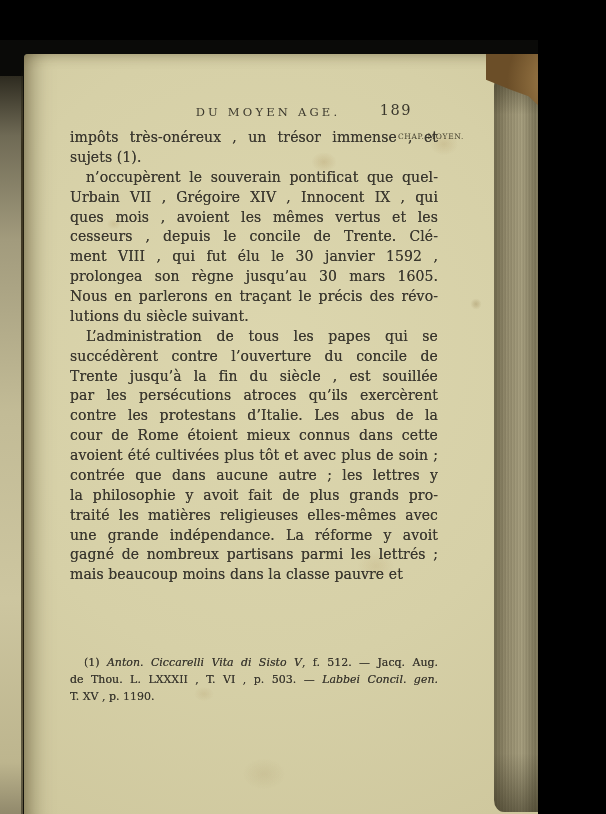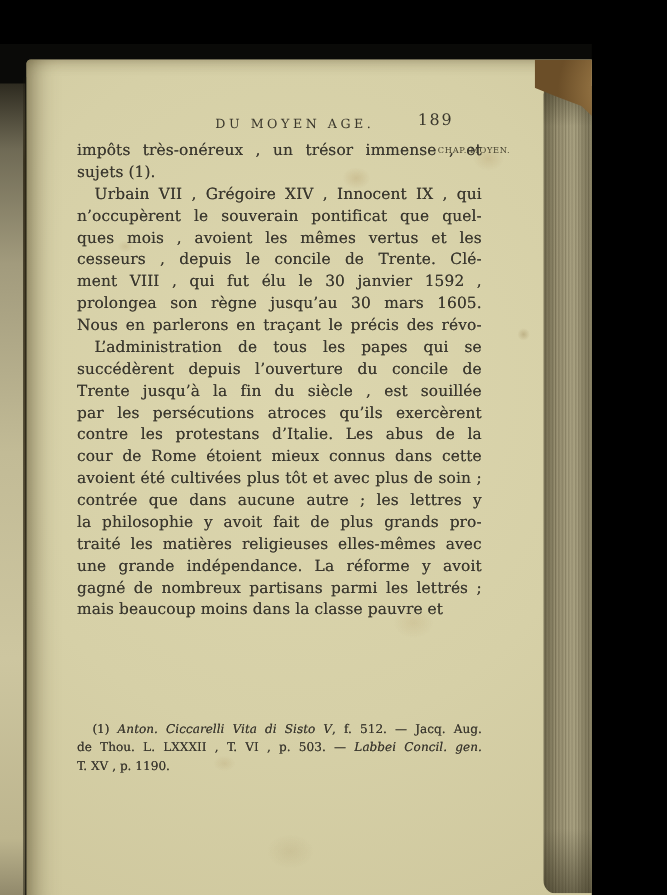--- a/index.html
+++ b/index.html
@@ -156,31 +156,32 @@
       <span class="running">DU MOYEN AGE.</span>
       <span class="pagenum">189</span>
     </div>
     <div class="marginnote">CHAP. MOYEN.</div>
     <div class="body" id="body-text">
         <div class="para">
           <div class="line">impôts très-onéreux , un trésor immense , et</div>
           <div class="line last">sujets (1).</div>
         </div>
         <div class="para indent">
+          <div class="line">n’occupèrent le souverain pontificat que quel-</div>
           <div class="line">Urbain VII , Grégoire XIV , Innocent IX , qui</div>
-          <div class="line">n’occupèrent le souverain pontificat que quel-</div>
           <div class="line">ques mois , avoient les mêmes vertus et les</div>
           <div class="line">cesseurs , depuis le concile de Trente. Clé-</div>
           <div class="line">ment VIII , qui fut élu le 30 janvier 1592 ,</div>
           <div class="line">prolongea son règne jusqu’au 30 mars 1605.</div>
           <div class="line">Nous en parlerons en traçant le précis des révo-</div>
+          <div class="line last">lutions du siècle suivant.</div>
         </div>
         <div class="para indent">
           <div class="line">L’administration de tous les papes qui se</div>
-          <div class="line">succédèrent depuis l’ouverture du concile de</div>
+          <div class="line">succédèrent contre l’ouverture du concile de</div>
           <div class="line">Trente jusqu’à la fin du siècle , est souillée</div>
           <div class="line">par les persécutions atroces qu’ils exercèrent</div>
           <div class="line">contre les protestans d’Italie. Les abus de la</div>
           <div class="line">cour de Rome étoient mieux connus dans cette</div>
           <div class="line">avoient été cultivées plus tôt et avec plus de soin ;</div>
           <div class="line">contrée que dans aucune autre ; les lettres y</div>
           <div class="line">la philosophie y avoit fait de plus grands pro-</div>
           <div class="line">traité les matières religieuses elles-mêmes avec</div>
           <div class="line">une grande indépendance. La réforme y avoit</div>
           <div class="line">gagné de nombreux partisans parmi les lettrés ;</div>

